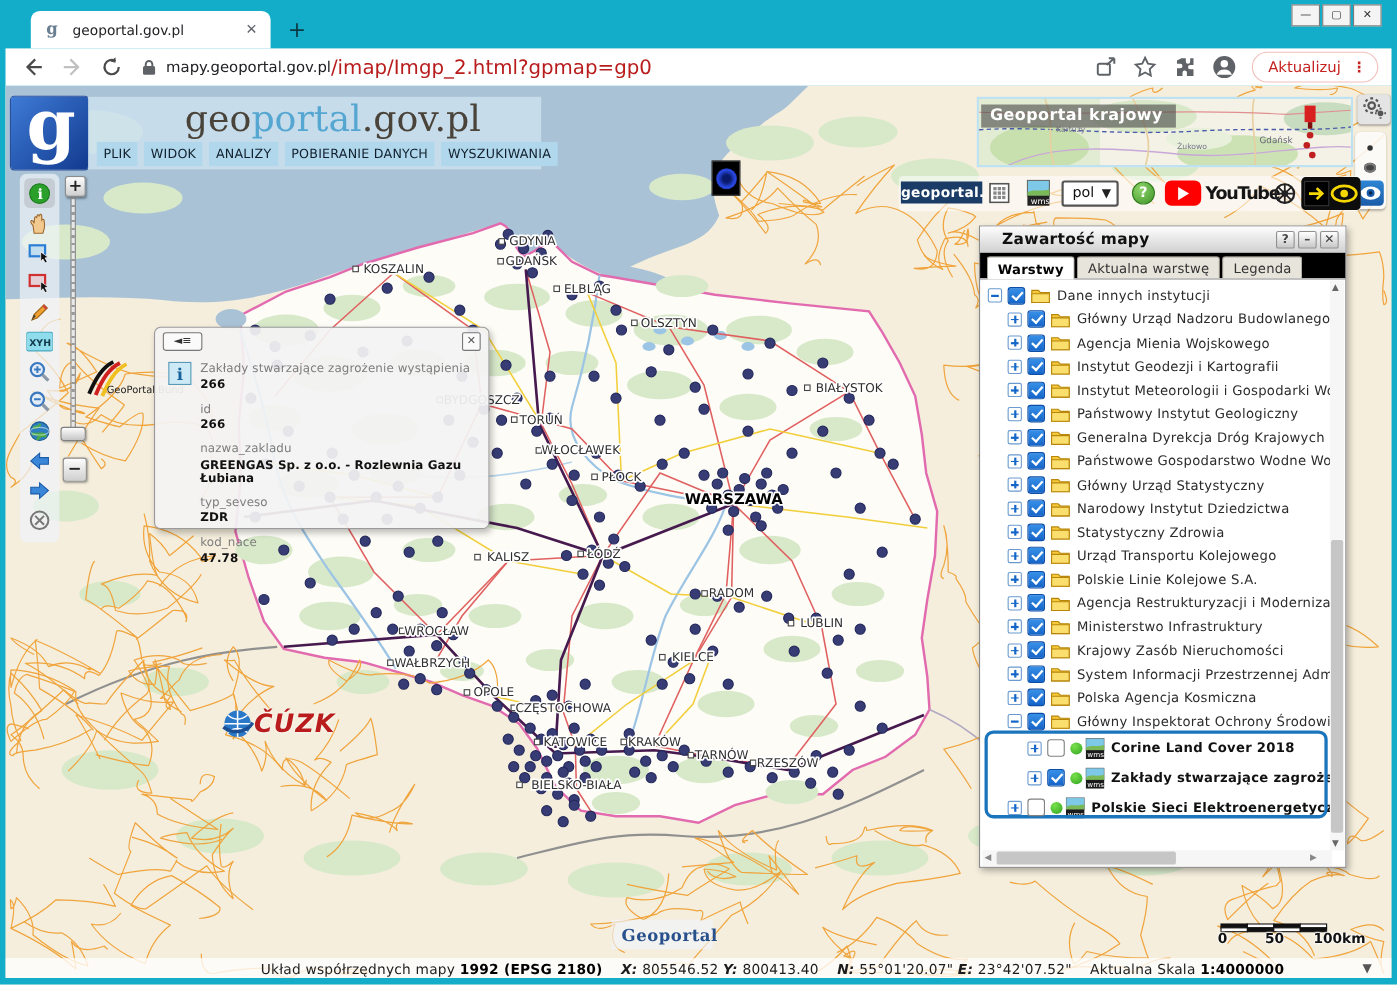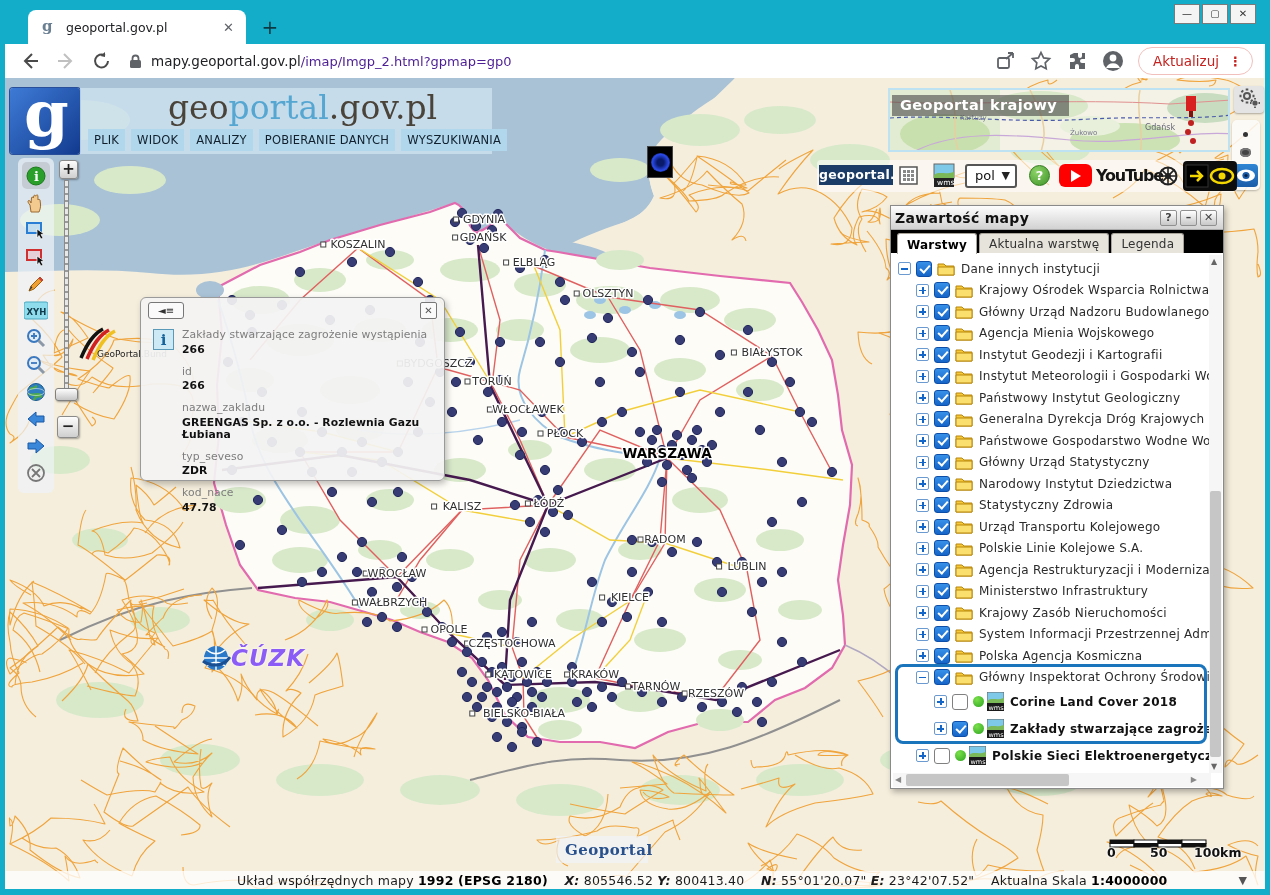--- a/index.html
+++ b/index.html
@@ -11,21 +11,21 @@
   #tab-favicon { width:16px; height:16px; margin:0 8px 0 6px; font:bold 15px "DejaVu Serif",serif; color:#6b7f92; line-height:14px;}
   #tab-title { font-size:12.5px; color:#202124; flex:1; }
   #tab-close { color:#5f6368; font-size:13px; padding:0 4px; }
   #newtab-btn { position:absolute; left:258px; top:16px; width:24px; height:24px; color:#0b3a44; font-size:20px; text-align:center; line-height:22px; }
   #win-controls { position:absolute; right:14px; top:4px; display:flex; gap:2px; }
   .winbtn { width:26px; height:20px; background:#f4f4f4; border:1px solid #7a7a7a; font-size:10px; color:#333; text-align:center; line-height:18px; }
   #addressbar { position:absolute; left:5px; top:44px; width:1260px; height:34px; background:#ffffff; display:flex; align-items:center; }
   .nav-ic { width:22px; height:22px; margin-left:14px; }
   #urlbox { display:flex; align-items:center; margin-left:16px; flex:1; }
   #url-host { font-size:13.5px; color:#202124; }
-  #url-path { font-size:13px; color:#4c1d95; }
+  #url-path { font-size:18px; color:#b91c1c; }
   .bar-ic { width:22px; height:22px; margin-right:14px; }
   #update-pill { display:flex; align-items:center; border:1.5px solid #f2c0bc; border-radius:16px; height:28px; padding:0 10px 0 14px; margin-right:12px; background:#fff; }
   #update-label { color:#c5221f; font-size:13.5px; margin-right:10px; }
   #update-dots { color:#c5221f; font-weight:bold; font-size:13px; line-height:9px;}
   
   #app { position:absolute; left:5px; top:78px; width:1260px; height:811px; overflow:hidden; background:#f6efdf;}
   #map-svg { position:absolute; left:0; top:0; }
   
   #gp-logo { position:absolute; left:5px; top:10px; width:70px; height:66px; background:linear-gradient(135deg,#3e7bd6,#123a8e); border-radius:3px; box-shadow:0 0 0 1px #2a4f9a; }
   #gp-logo span { position:absolute; left:14px; top:-12px; font:bold 64px "DejaVu Serif",serif; color:#fff; }
@@ -74,21 +74,21 @@
   #lang-sel .car { position:absolute; right:5px; top:3px; font-size:11px; color:#222;}
   #help-ic { position:absolute; left:212px; top:5px; width:21px; height:21px; border-radius:50%; background:radial-gradient(circle at 35% 30%, #8ed46a, #3f9428); color:#fff; font:bold 13px "DejaVu Sans",sans-serif; text-align:center; line-height:20px; border:1px solid #2e7a1c;}
   #yt { position:absolute; left:242px; top:4px; display:flex; align-items:center; }
   #yt-play { width:33px; height:23px; background:#ff0000; border-radius:6px; position:relative; }
   #yt-play:after { content:""; position:absolute; left:12px; top:5.5px; border-left:10px solid #fff; border-top:6px solid transparent; border-bottom:6px solid transparent; }
   #yt-text { font:bold 16px "DejaVu Sans",sans-serif; color:#151515; letter-spacing:-1.2px; margin-left:4px; }
   #wheel-ic { position:absolute; left:340px; top:5px; }
   #blackbox { position:absolute; left:366px; top:1px; width:54px; height:30px; background:#0d0d0d; border-radius:4px; }
   
   #panel { position:absolute; left:885px; top:127px; width:334px; height:584px; background:#fff; border:1px solid #8a8a8a; box-shadow:2px 3px 6px rgba(0,0,0,.3); }
-  #panel-title { height:24px; background:linear-gradient(#fdfdfd,#d2d2d2); display:flex; align-items:center; padding-left:4px; border-bottom:1px solid #aaa; }
+  #panel-title { height:24px; background:linear-gradient(#fdfdfd,#d2d2d2); display:flex; align-items:center; padding-left:20px; border-bottom:1px solid #aaa; }
   #panel-title span { font-weight:bold; font-size:14px; color:#111; letter-spacing:.3px;}
   #panel-btns { position:absolute; right:6px; top:4px; display:flex; gap:3px; }
   .pbtn { width:17px; height:16px; background:linear-gradient(#fff,#c8c8c8); border:1px solid #909090; border-radius:2px; font:bold 11px "DejaVu Sans",sans-serif; color:#444; text-align:center; line-height:14px;}
   #tabs { height:24px; background:#000000; display:flex; align-items:flex-end; padding-left:6px; gap:2px; border-bottom:1px solid #fff;}
   .tab { font-size:12px; color:#333; background:#e7e4dc; border:1px solid #a8a49a; border-bottom:none; border-radius:3px 3px 0 0; padding:3px 9px 2px; letter-spacing:.2px;}
   .tab.active { background:#fff; font-weight:bold; color:#000; position:relative; top:1px; padding-top:4px;}
   #tree { position:relative; padding:4px 0 0 7px; overflow:hidden; height:516px; width:320px;}
   .trow { display:flex; align-items:center; height:21.5px; white-space:nowrap; }
   .trow.wms { height:27px; }
   .expand { width:13px; height:13px; background:#fff; border:1px solid #6a9ad0; border-radius:2px; flex:none; position:relative; margin-right:5px;}
@@ -120,21 +120,21 @@
   #scalebar { position:absolute; left:1103px; top:756px; width:140px; height:28px; }
   #scalebar .lbl { position:absolute; top:11px; font:bold 12.5px "DejaVu Sans",sans-serif; color:#111; text-shadow:0 0 2px #fff,0 0 2px #fff,0 0 2px #fff; }
   
   #shield { position:absolute; left:551px; top:758px; width:92px; height:27px; background:rgba(240,244,250,.65); display:flex; align-items:center; }
   #shield-text { font:bold 15px "DejaVu Serif",serif; color:#27508c; letter-spacing:.5px; margin-left:5px;}
   
   #marker { position:absolute; left:642px; top:68px; width:26px; height:32px; background:#000; border:1px solid #444; }
   #marker .c { position:absolute; left:3px; top:6px; width:19px; height:19px; border-radius:50%; background:radial-gradient(circle,#0a1a6a 25%,#2a4ae8 60%,#06103a 90%); }
   
   #cuzk { position:absolute; left:196px; top:565px; display:flex; align-items:center; }
-  #cuzk-text { font:bold italic 23px "DejaVu Sans",sans-serif; color:#8b5cf6; text-shadow:0 0 3px #fff; letter-spacing:1px; }
+  #cuzk-text { font:bold italic 23px "DejaVu Sans",sans-serif; color:#b91c1c; text-shadow:0 0 3px #fff; letter-spacing:1px; }
 </style>
 </head>
 <body>
 
 <div id="window">
   <div id="tabstrip">
     <div id="tab">
       <div id="tab-favicon">g</div>
       <div id="tab-title">geoportal.gov.pl</div>
       <div id="tab-close">✕</div>
@@ -899,31 +899,20 @@
           </div>
           <div class="trow" style="padding-left: 18px;">
             <div class="expand plus"></div>
             <div class="cbox checked"></div>
             <span class="ticon">
               <svg width="18" height="15" viewBox="0 0 18 15">
                 <path d="M1 3 h6 l2 2 h8 v9 H1 Z" fill="#f5c93a" stroke="#b8860b"></path>
                 <path d="M1 6 h16 v8 H1 Z" fill="#fadf6e" stroke="#b8860b"></path>
               </svg>
             </span>
-            <span class="tlabel">Krajowy Ośrodek Wsparcia Rolnictwa</span>
-          </div>
-          <div class="trow" style="padding-left: 18px;">
-            <div class="expand plus"></div>
-            <div class="cbox checked"></div>
-            <span class="ticon">
-              <svg width="18" height="15" viewBox="0 0 18 15">
-                <path d="M1 3 h6 l2 2 h8 v9 H1 Z" fill="#f5c93a" stroke="#b8860b"></path>
-                <path d="M1 6 h16 v8 H1 Z" fill="#fadf6e" stroke="#b8860b"></path>
-              </svg>
-            </span>
             <span class="tlabel">Główny Urząd Nadzoru Budowlanego</span>
           </div>
           <div class="trow" style="padding-left: 18px;">
             <div class="expand plus"></div>
             <div class="cbox checked"></div>
             <span class="ticon">
               <svg width="18" height="15" viewBox="0 0 18 15">
                 <path d="M1 3 h6 l2 2 h8 v9 H1 Z" fill="#f5c93a" stroke="#b8860b"></path>
                 <path d="M1 6 h16 v8 H1 Z" fill="#fadf6e" stroke="#b8860b"></path>
               </svg>

